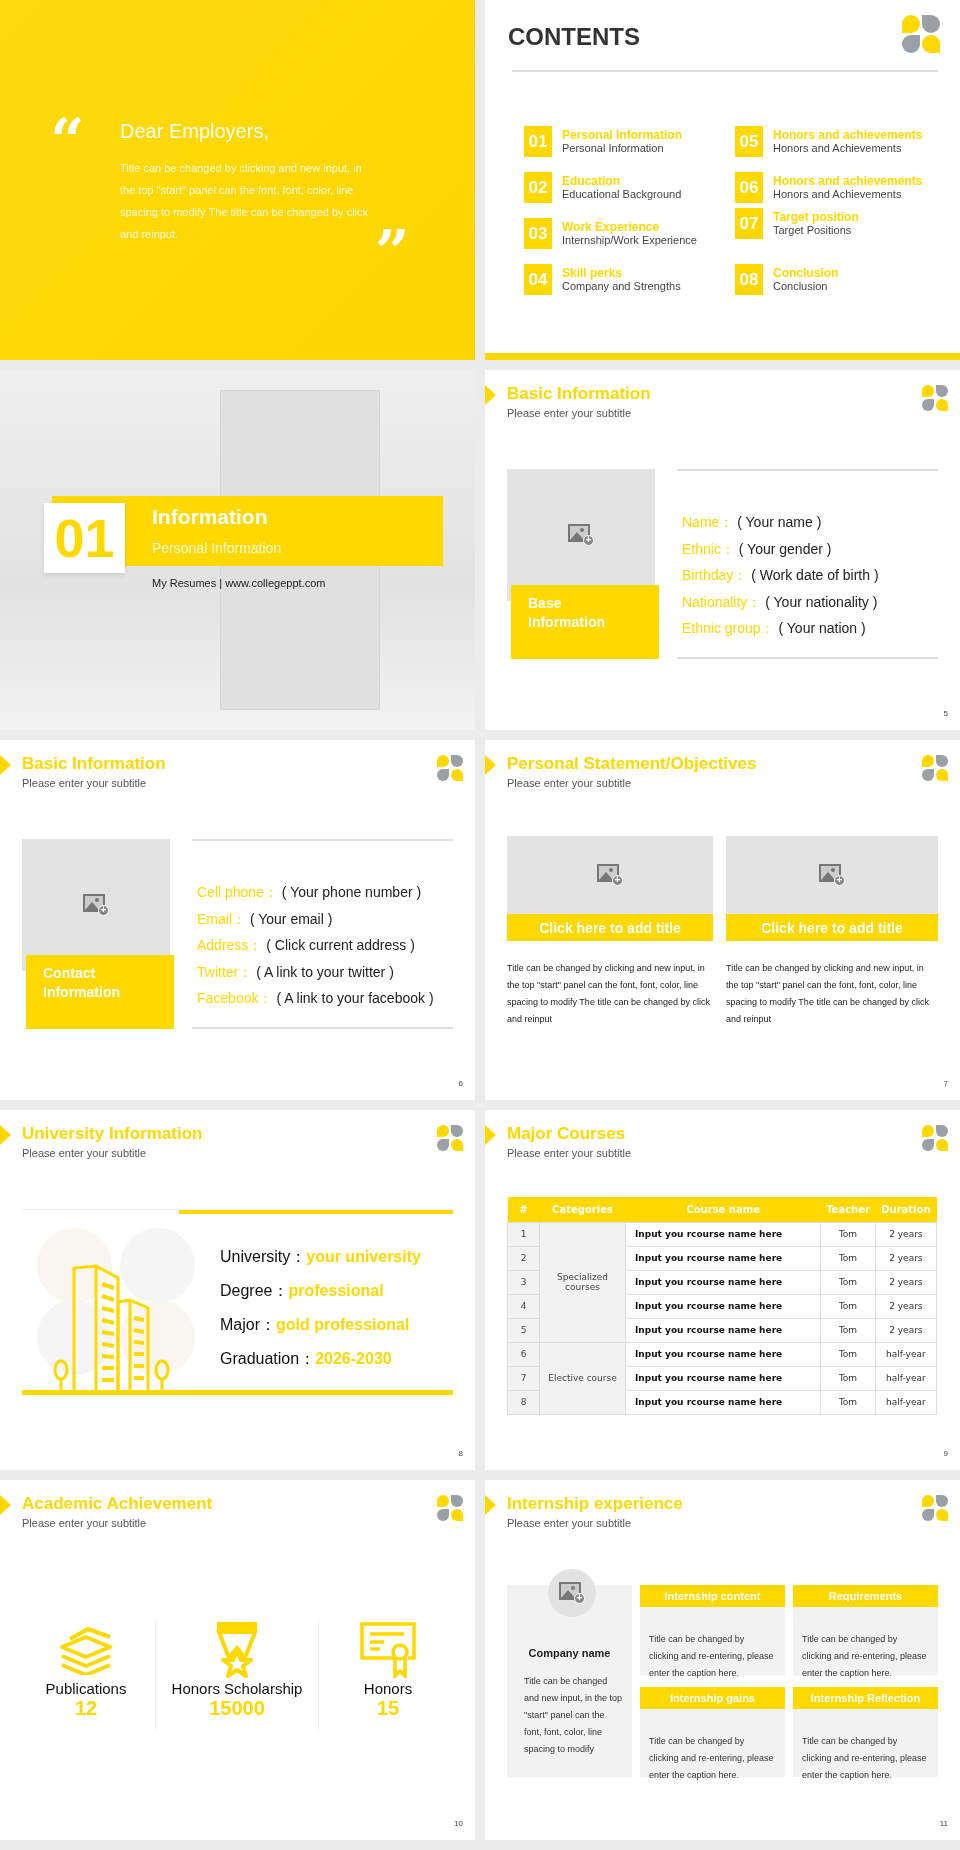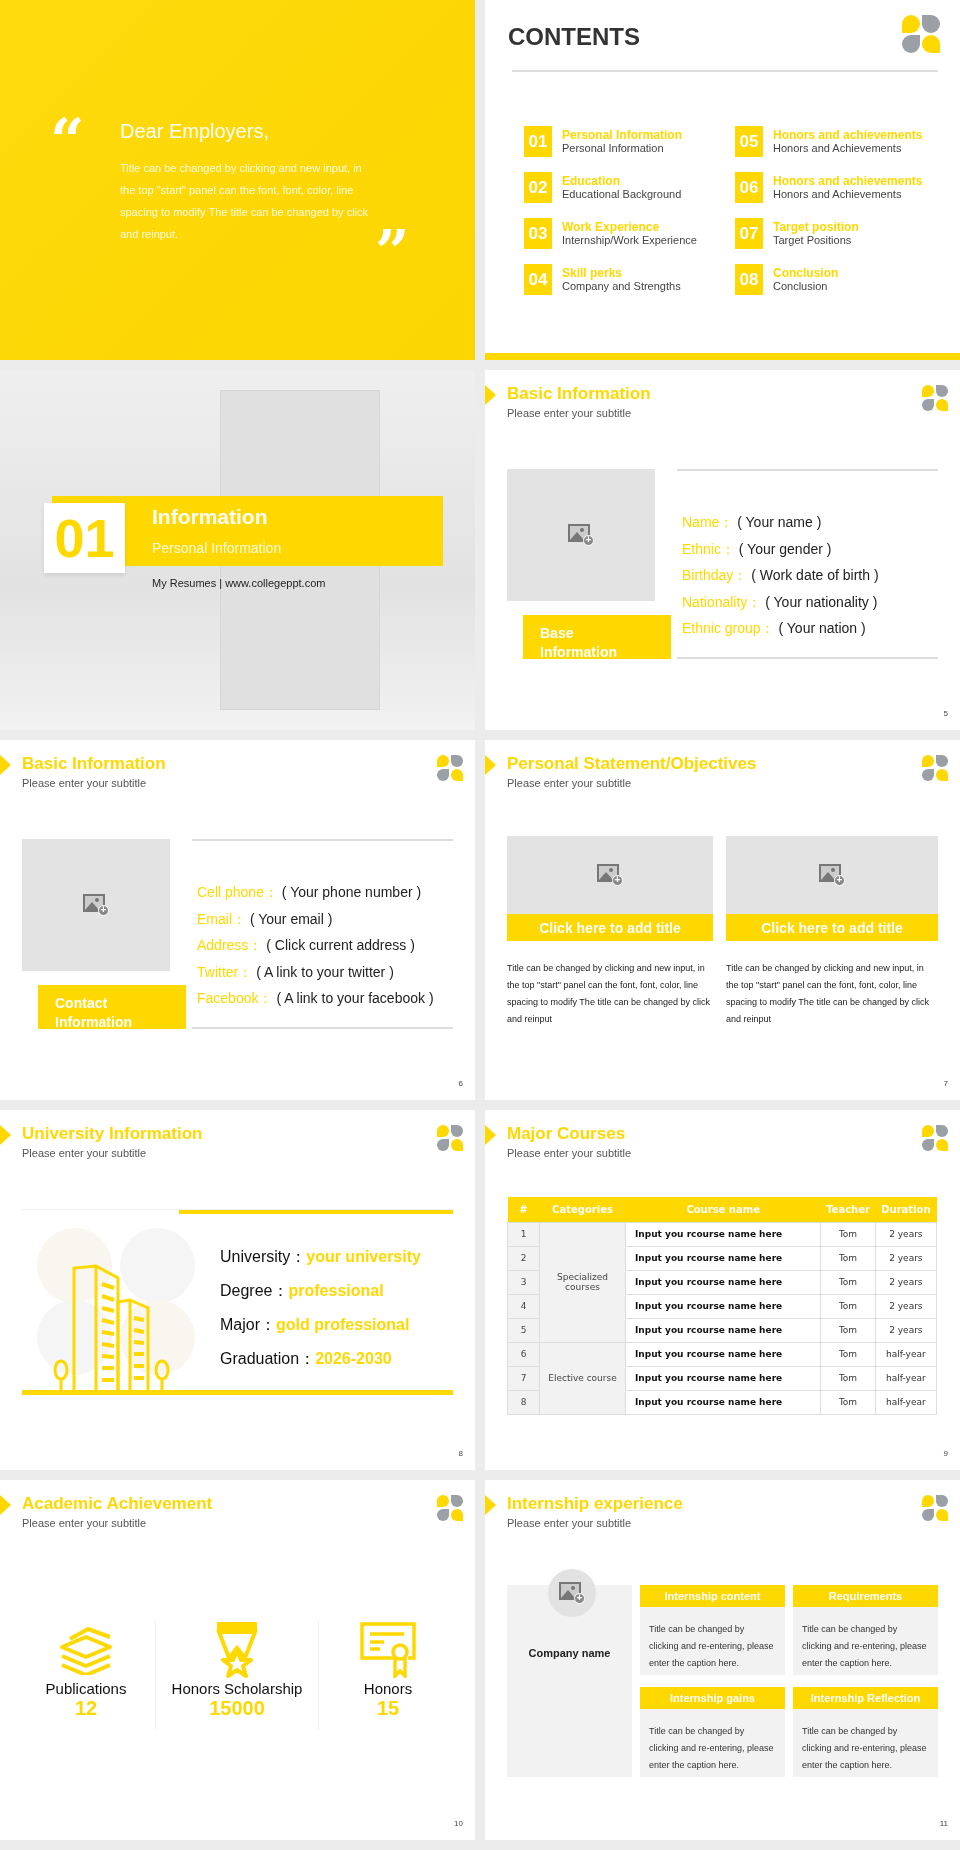--- a/index.html
+++ b/index.html
@@ -43,21 +43,21 @@
   .s3 .bld{position:absolute;inset:0;background:linear-gradient(180deg,#efefef 0%,#e2e2e2 60%,#f2f2f2 100%)}
   .s3 .tower{position:absolute;left:220px;top:20px;width:160px;height:320px;background:#e0e0e0;border:1px solid #d6d6d6}
   .s3 .band{position:absolute;left:52px;top:126px;width:391px;height:70px;background:#ffd800}
   .s3 .numbox{position:absolute;left:44px;top:133px;width:81px;height:70px;background:#fff;box-shadow:0 2px 4px rgba(0,0,0,0.1);font-size:54px;font-weight:bold;color:#ffd800;display:flex;align-items:center;justify-content:center}
   .s3 .t{position:absolute;left:152px;top:135px;font-size:21px;font-weight:bold;color:#fff}
   .s3 .st{position:absolute;left:152px;top:170px;font-size:14px;color:#fffbe0}
   .s3 .ft{position:absolute;left:152px;top:207px;font-size:11px;color:#222}
   
   .info-img{position:absolute;left:22px;top:99px;width:148px;height:190px;flex-direction:column}
   .info-img .ph{position:absolute;left:0;top:0;width:100%;height:132px}
-  .info-img .lbl{position:absolute;left:16px;bottom:0;width:100%;height:44px;background:#ffd800;color:#fff;font-weight:bold;font-size:14px;padding:9px 17px;line-height:19px}
+  .info-img .lbl{position:absolute;left:4px;bottom:0;width:100%;height:74px;background:#ffd800;color:#fff;font-weight:bold;font-size:14px;padding:9px 17px;line-height:19px}
   .info-lines{position:absolute;left:192px;right:22px;top:99px;height:190px;border-top:2px solid #ddd;border-bottom:2px solid #ddd}
   .info-rows{position:absolute;left:5px;top:38px}
   .info-row{font-size:14px;line-height:26.5px;white-space:nowrap}
   .info-row .k{color:#ffd800}
   .info-row .v{color:#222}
   
   .ps{position:absolute;top:96px;width:206px}
   .ps .ph{height:78px}
   .ps .cap{height:27px;background:#ffd800;color:#fff;font-weight:bold;font-size:14px;display:flex;align-items:center;justify-content:center}
   .ps .txt{margin-top:19px;font-size:9px;color:#222;line-height:17px}
@@ -82,21 +82,21 @@
   .ach .lb{font-size:15px;color:#111;margin-top:0}
   .ach .nm{font-size:20px;font-weight:bold;color:#ffd800;margin-top:0}
   .vdiv{position:absolute;top:140px;width:1px;height:110px;background:#f0f0f0}
   
   .co{position:absolute;left:22px;top:105px;width:125px;height:192px;background:#f2f2f2}
   .co .circ{position:absolute;left:41px;top:-16px;width:48px;height:48px;border-radius:50%;background:#e2e2e2;display:flex;align-items:center;justify-content:center}
   .co .nm{position:absolute;left:0;right:0;top:62px;text-align:center;font-size:11px;font-weight:bold;color:#222}
   .co .tx{position:absolute;left:17px;right:8px;top:88px;font-size:9px;line-height:17px;color:#333}
   .ib{position:absolute;width:145px;height:90px;background:#f2f2f2}
   .ib .h{height:22px;background:#ffd800;color:#fff;font-weight:bold;font-size:11px;display:flex;align-items:center;justify-content:center}
-  .ib .tx{padding:14px 9px;font-size:9px;line-height:17px;color:#333}
+  .ib .tx{padding:24px 9px;font-size:9px;line-height:17px;color:#333}
 </style>
 </head>
 <body>
 
 <div class="slide s1 c0 r0">
   <div class="bg"></div>
   <div class="q1">“</div>
   <div class="t">Dear Employers,</div>
   <div class="b">Title can be changed by clicking and new input, in the top "start" panel can the font, font, color, line spacing to modify The title can be changed by click and reinput.</div>
   <div class="q2">”</div>
@@ -146,21 +146,21 @@
         <div class="s">Honors and Achievements</div>
       </div>
     </div>
   <div class="toc" style="left:250px;top:172px">
       <div class="n">06</div>
       <div>
         <div class="a">Honors and achievements</div>
         <div class="s">Honors and Achievements</div>
       </div>
     </div>
-  <div class="toc" style="left:250px;top:218px">
+  <div class="toc" style="left:250px;top:208px">
       <div class="n">07</div>
       <div>
         <div class="a">Target position</div>
         <div class="s">Target Positions</div>
       </div>
     </div>
   <div class="toc" style="left:250px;top:264px">
       <div class="n">08</div>
       <div>
         <div class="a">Conclusion</div>
@@ -469,20 +469,21 @@
   <div class="co">
     <div class="circ">
         <div class="imgicon">
           <div class="frame"></div>
           <div class="mtn"></div>
           <div class="sun"></div>
           <div class="plus">+</div>
         </div>
       </div>
     <div class="nm">Company name</div>
+    <div class="tx">Title can be changed and new input, in the top "start" panel can the font, font, color, line spacing to modify</div>
   </div>
   <div class="ib" style="left:155px;top:105px">
       <div class="h">Internship content</div>
       <div class="tx">Title can be changed by clicking and re-entering, please enter the caption here.</div>
     </div>
   <div class="ib" style="left:308px;top:105px">
       <div class="h">Requirements</div>
       <div class="tx">Title can be changed by clicking and re-entering, please enter the caption here.</div>
     </div>
   <div class="ib" style="left:155px;top:207px">

